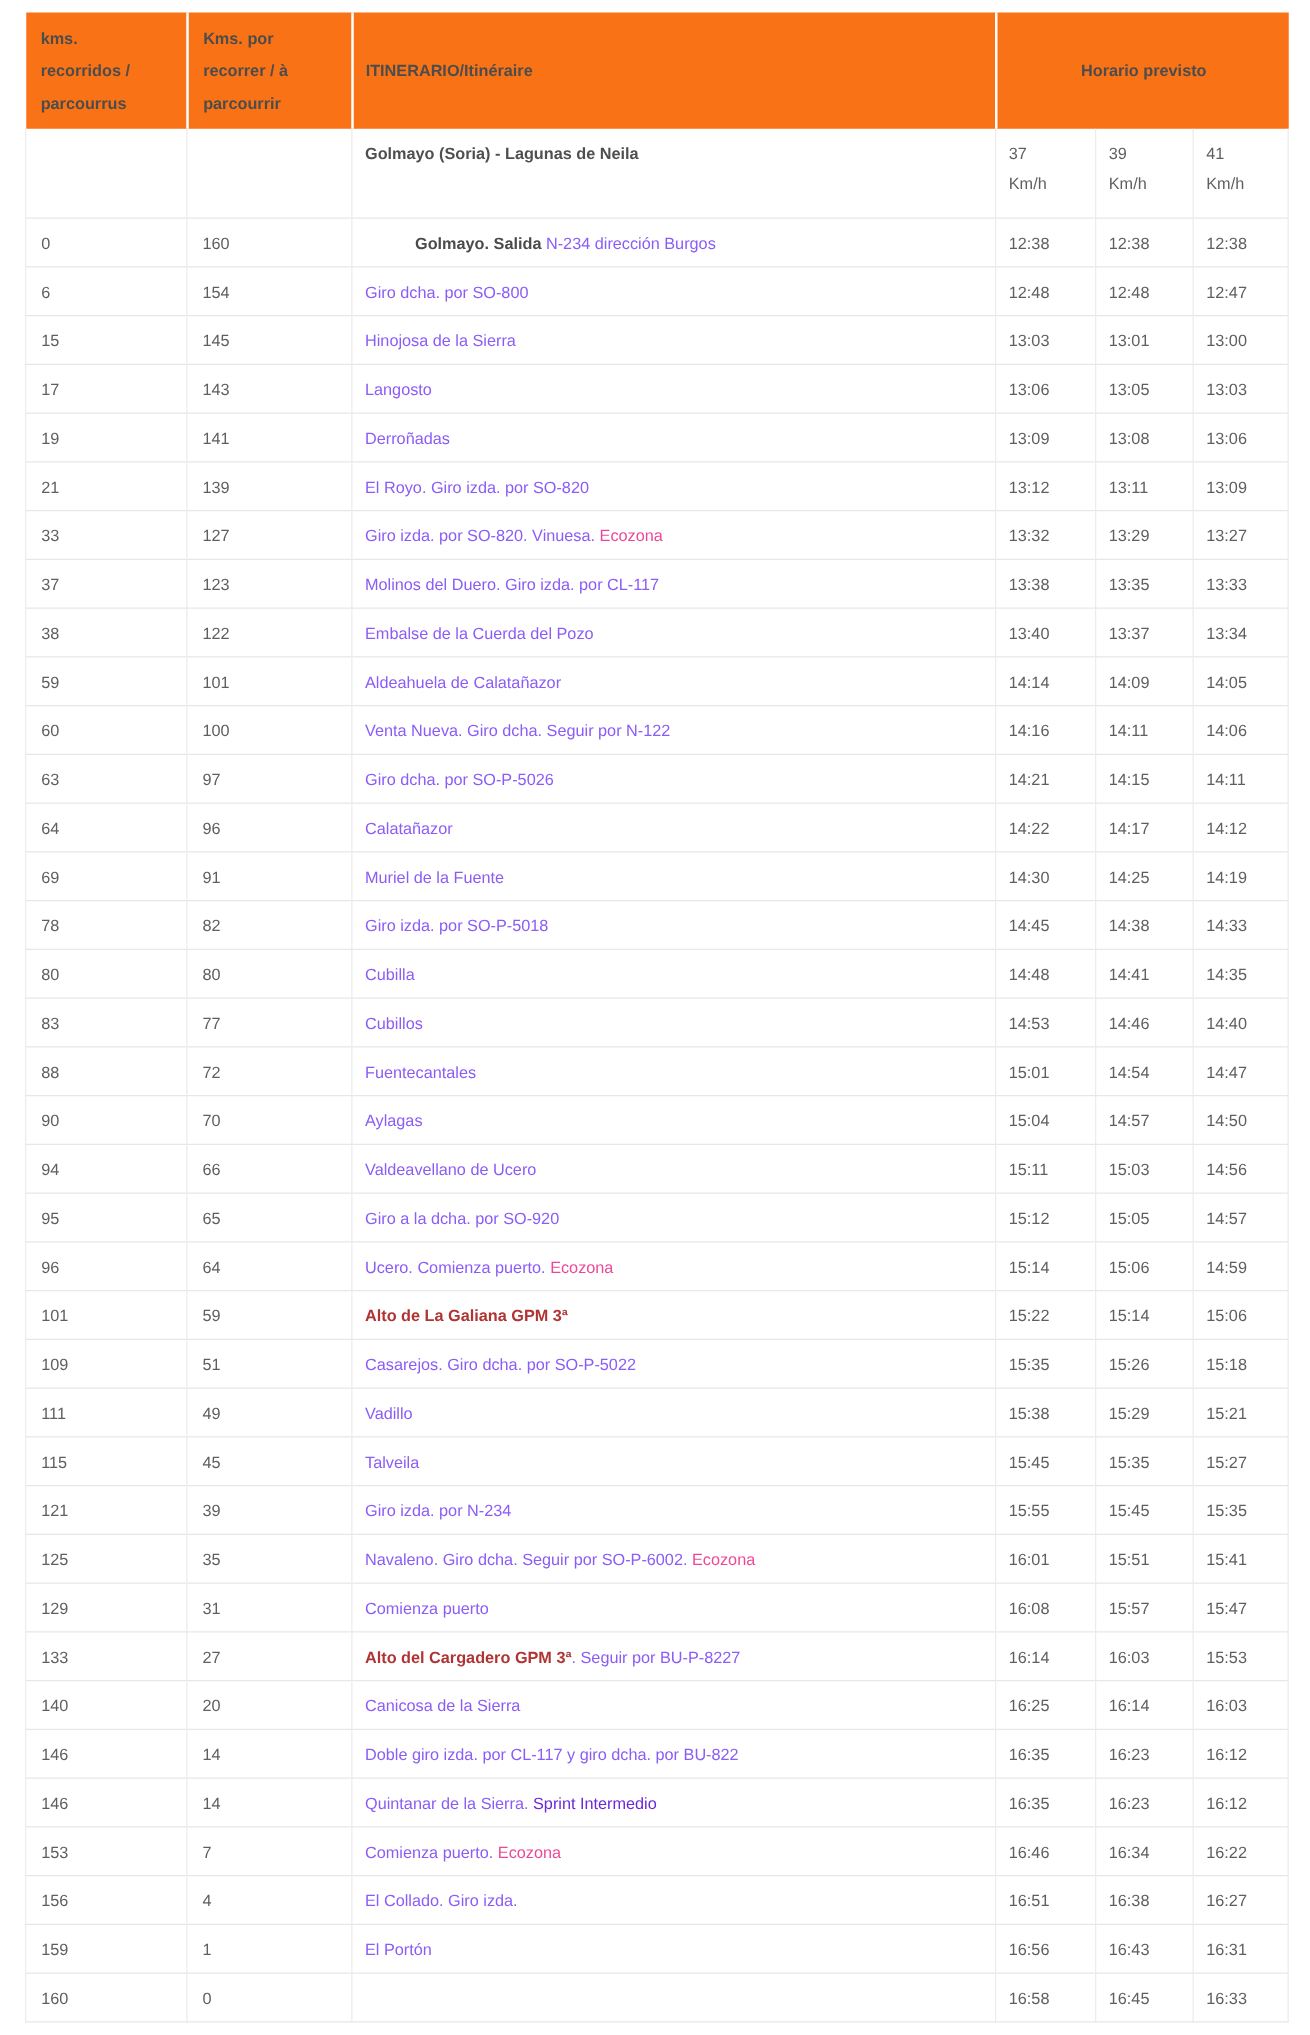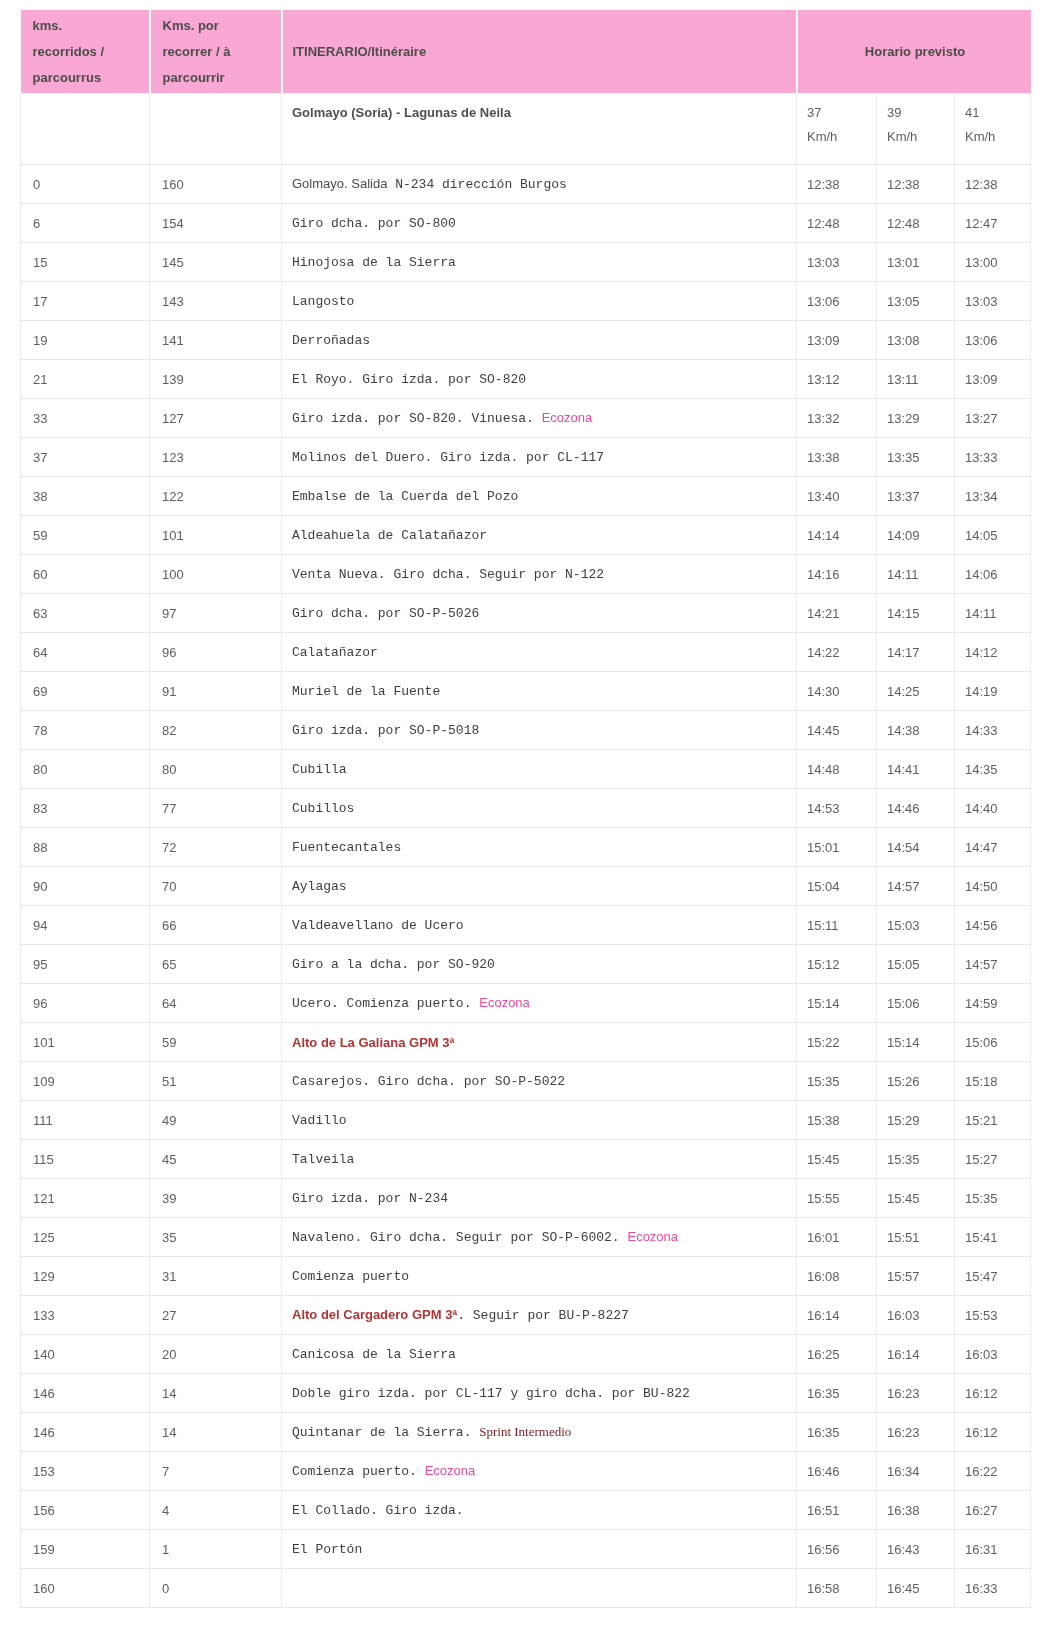--- a/index.html
+++ b/index.html
@@ -10,26 +10,26 @@
   }
   .page{padding:10px 18px 0 20px;}
   table.route{
     border-collapse:collapse;
     table-layout:fixed;
     width:1010px;
     font-size:13px;
   }
   
   tr.head-row th{
-    background:#f9a8d4;
+    background:#f97316;
     color:#4c4c4c;
     font-weight:700;
     text-align:left;
     vertical-align:middle;
-    height:83px;
+    height:93px;
     line-height:26px;
     white-space:pre-line;
     padding:0 8px 0 12px;
     border:none;
     border-right:2px solid #ffffff;
   }
   tr.head-row th.h-itin{padding-left:10px;}
   tr.head-row th.h-sched{border-right:none;padding-left:10px;text-align:center;}
   
   tr.subhead-row td{
@@ -59,25 +59,25 @@
     color:#5f5f5f;
     border:1px solid #ececec;
     border-top:1px solid #e7e7e7;
     border-bottom:1px solid #e7e7e7;
     white-space:nowrap;
     overflow:hidden;
   }
   tbody td.c-itin{padding-left:10px;}
   tbody td.c-time{padding-left:10px;}
   
-  .seg-normal{color:#404040;font-family:Liberation Mono, monospace;}
-  .seg-bold{color:#4b4b4b;font-weight:400;}
+  .seg-normal{color:#8b5cf6;}
+  .seg-bold{color:#4b4b4b;font-weight:700;margin-left:40px;}
   .seg-red{color:#b03434;font-weight:700;}
   .seg-green{color:#ec4899;}
-  .seg-blue{color:#7f1d1d;font-family:Liberation Serif, serif;}
+  .seg-blue{color:#6d28d9;}
 </style>
 </head>
 <body>
 
 <div class="page">
   <table class="route">
     <colgroup>
       <col style="width:129px">
       <col style="width:132px">
       <col style="width:515px">

